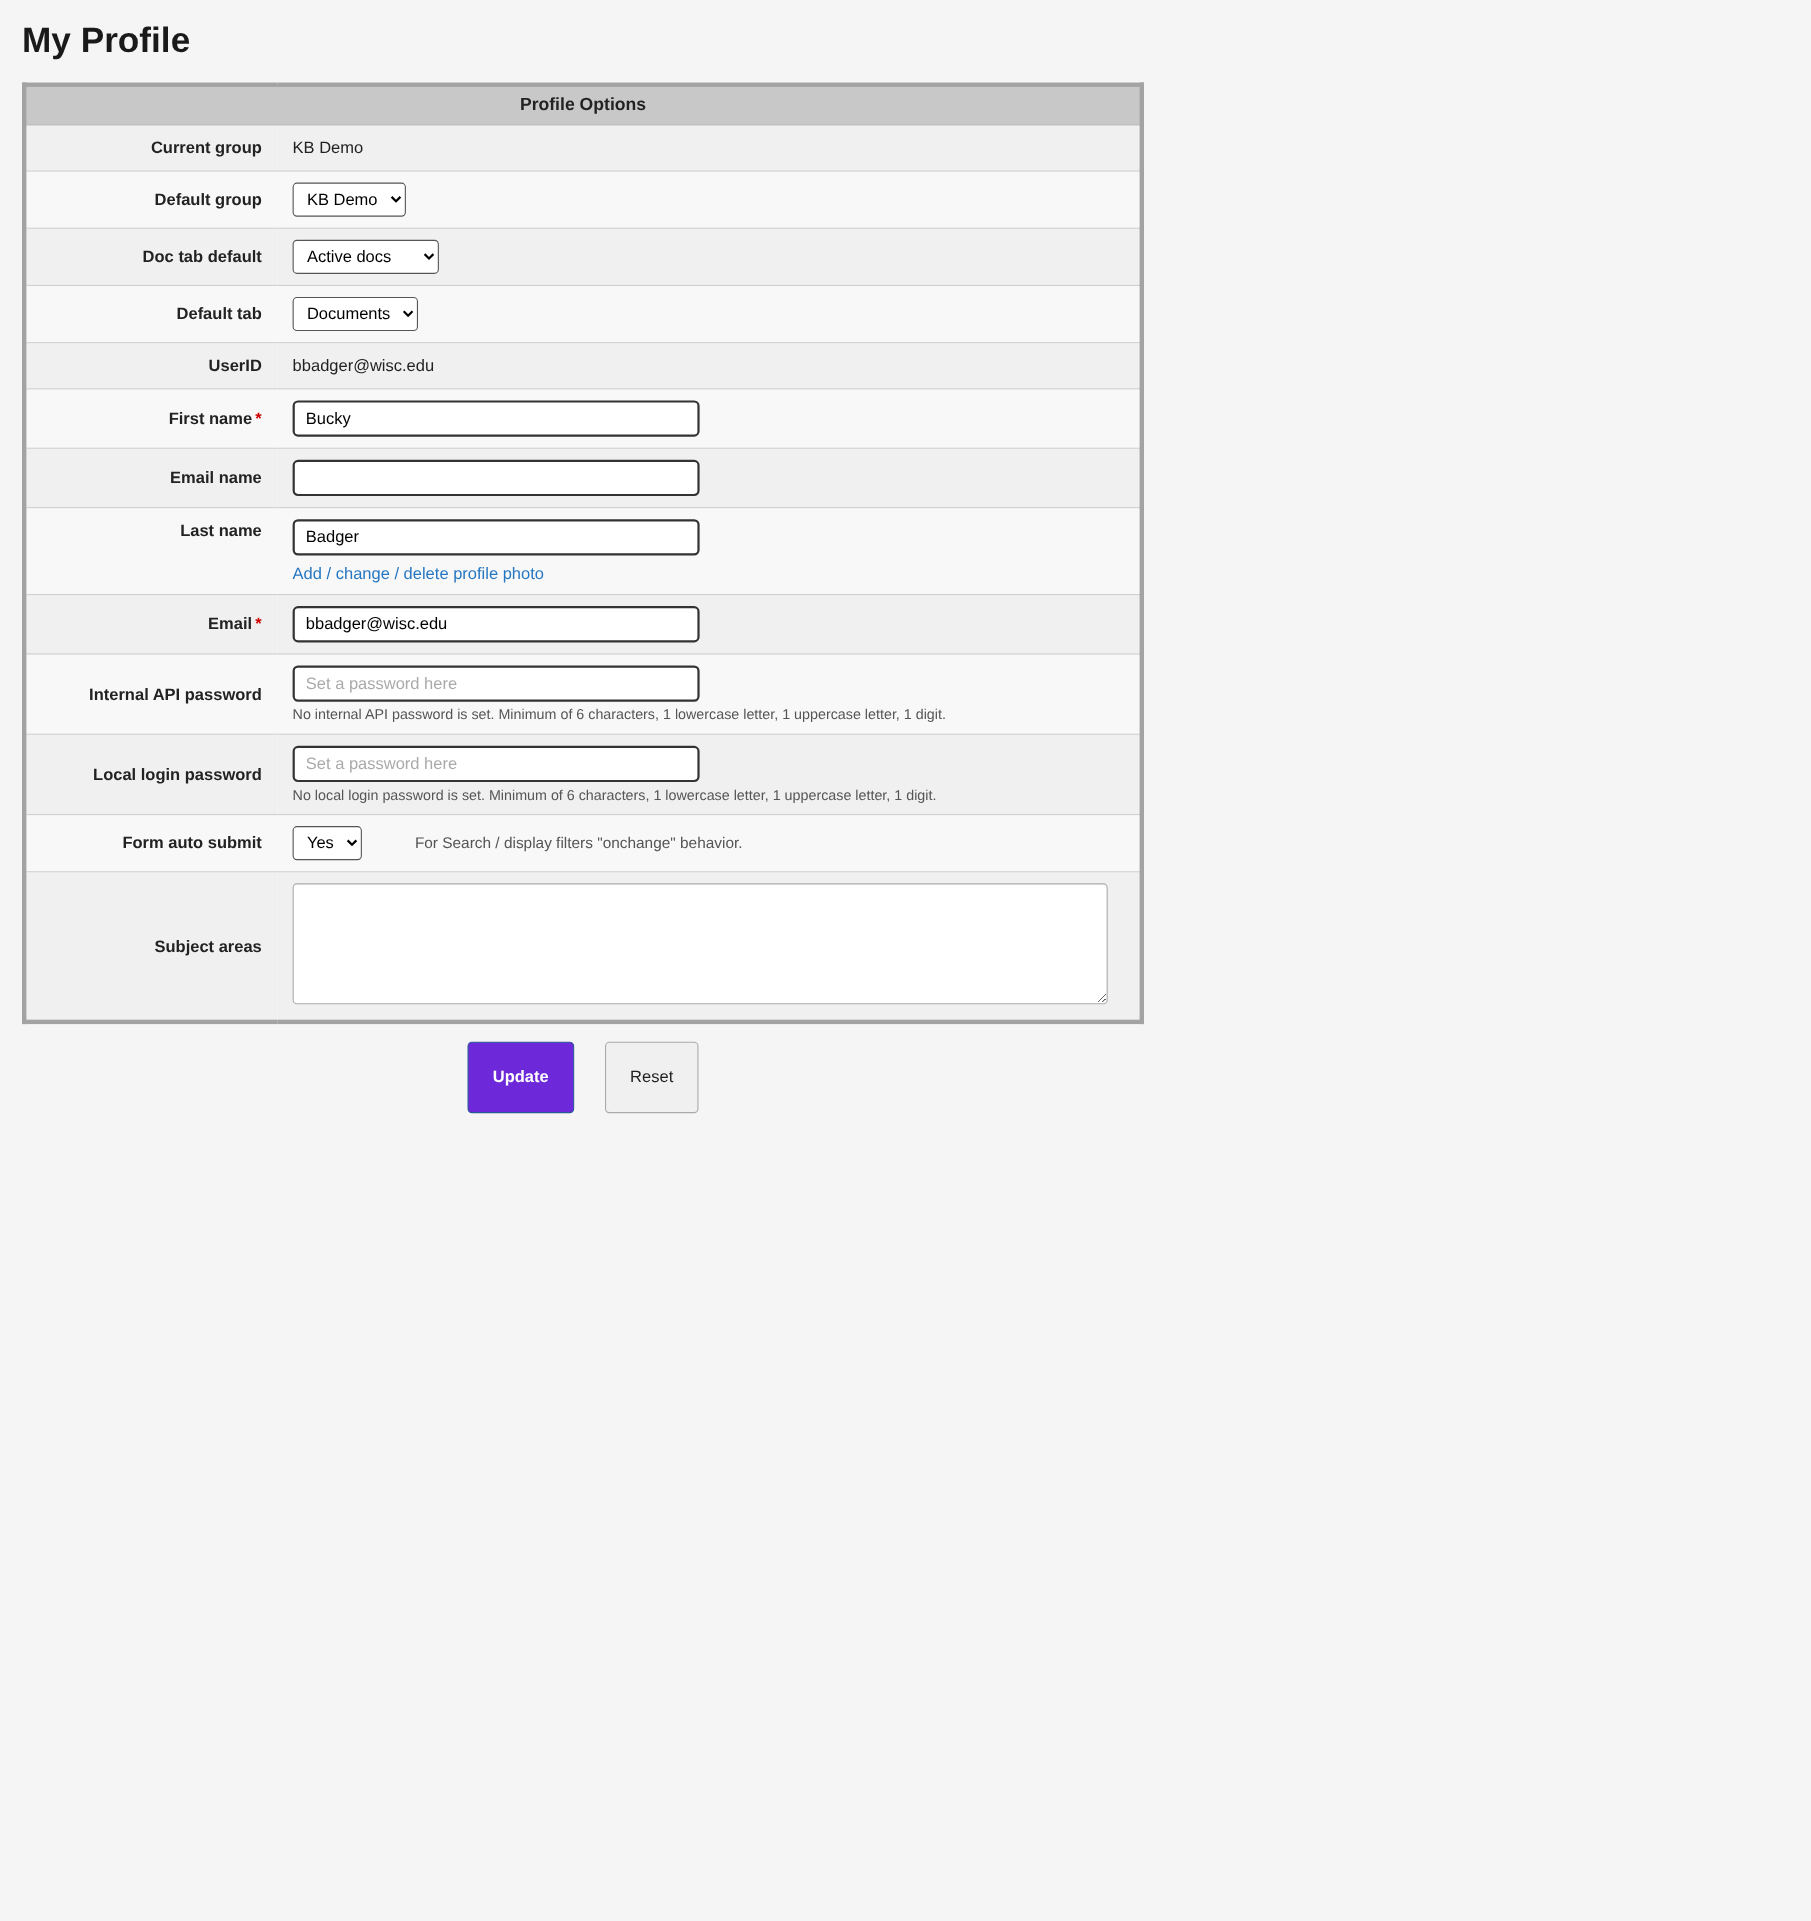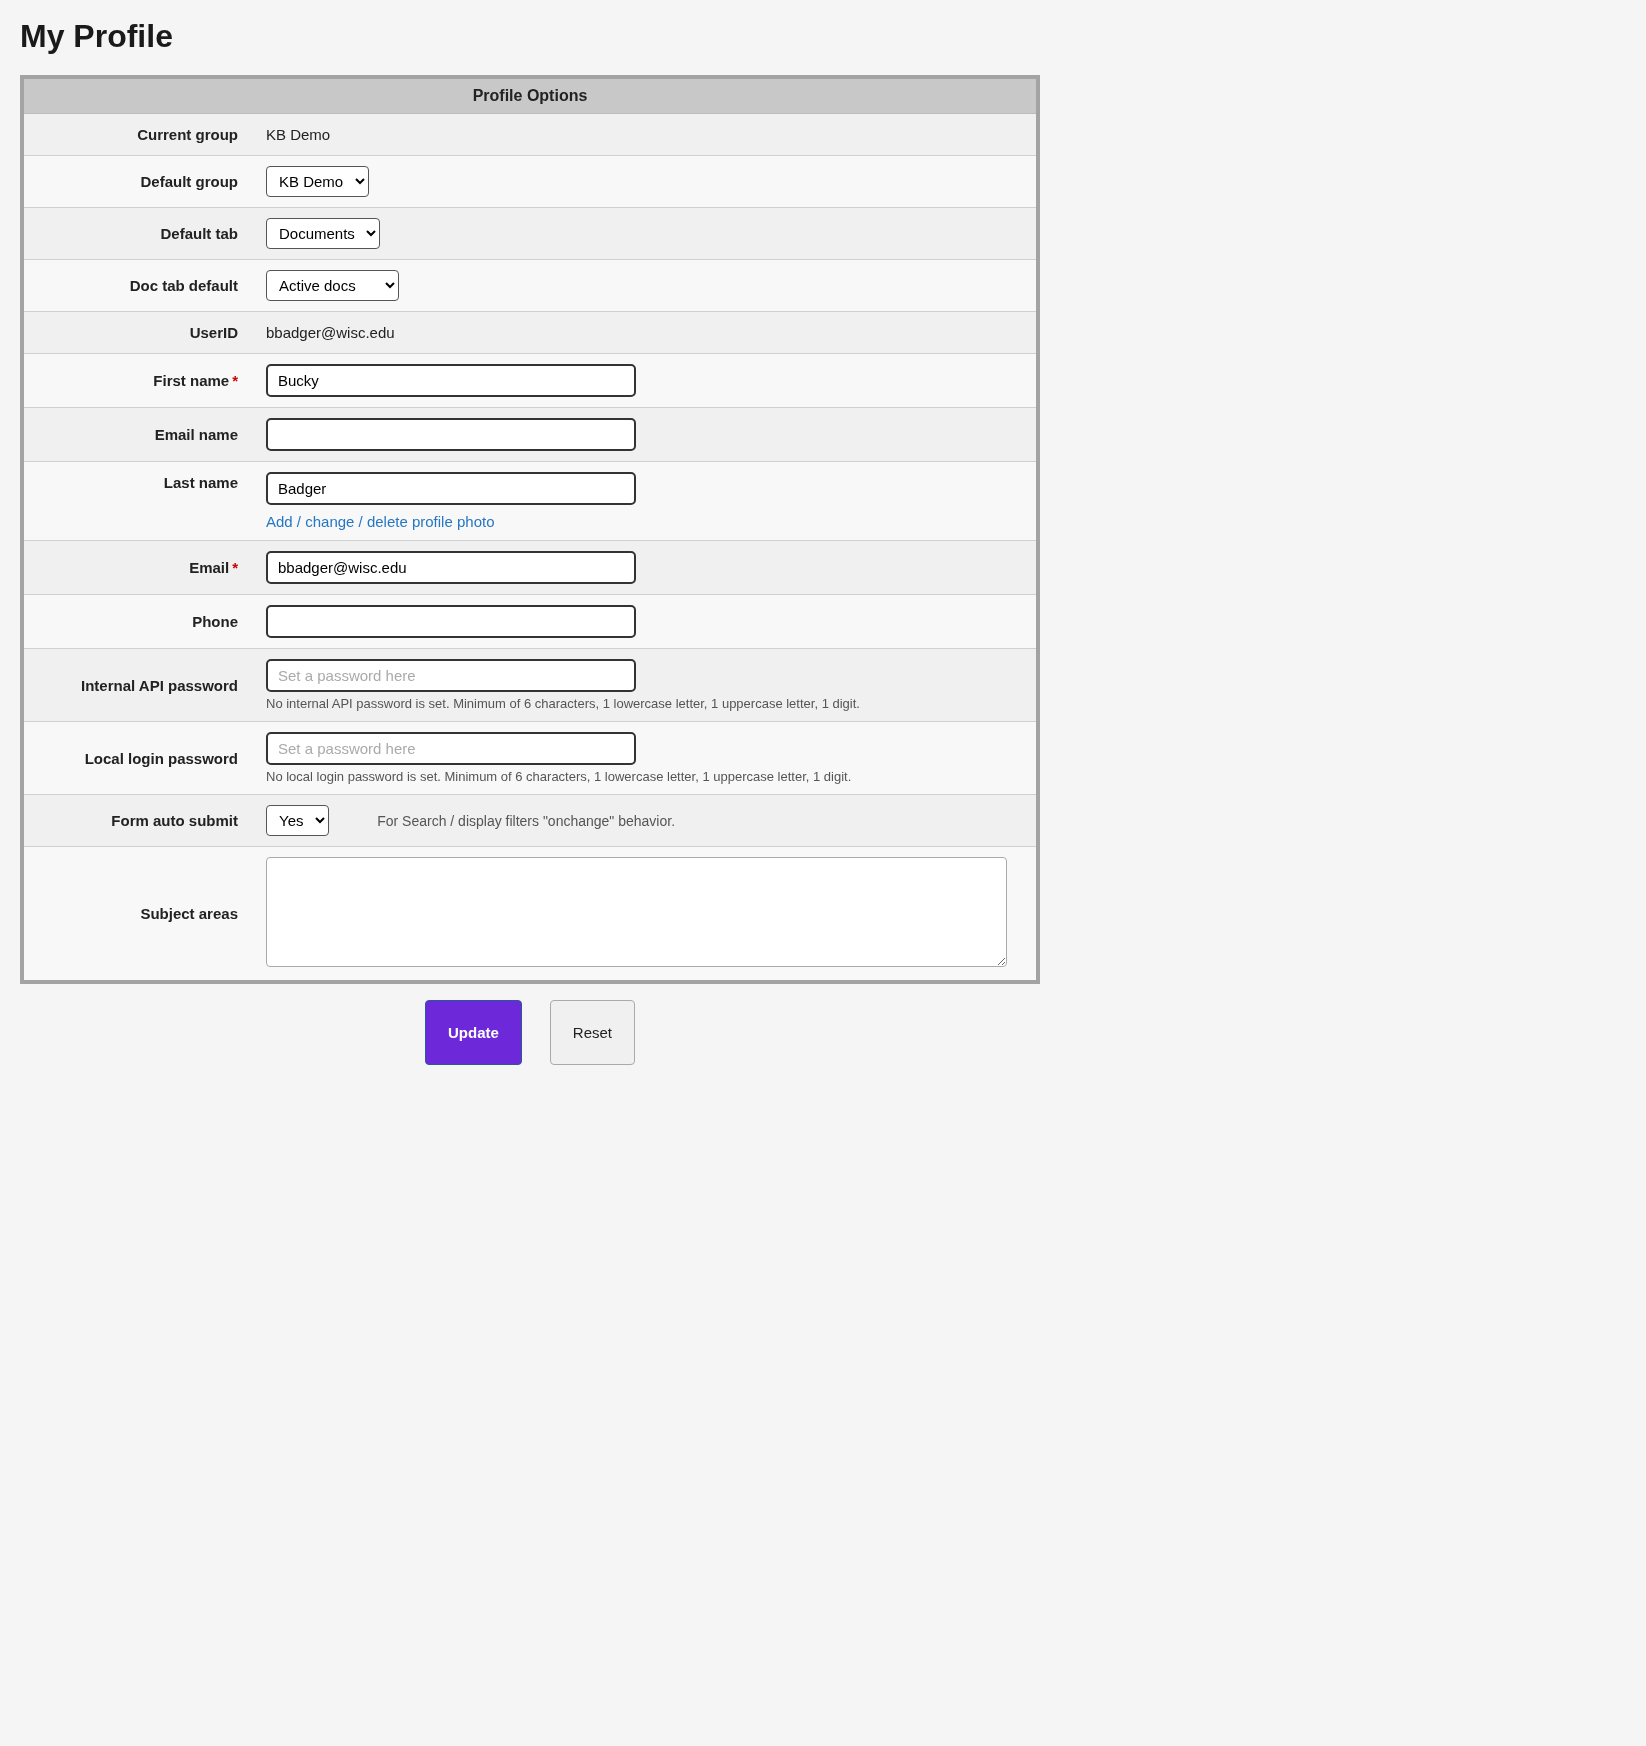--- a/index.html
+++ b/index.html
@@ -158,37 +158,37 @@
     <tr>
       <td class="label-cell">Default group</td>
       <td class="value-cell">
         <select class="select-input">
           <option>KB Demo</option>
         </select>
       </td>
     </tr>
 
     <tr>
+      <td class="label-cell">Doc tab default</td>
+      <td class="value-cell">
+        <select class="select-input">
+          <option>Active docs</option>
+          <option>All docs</option>
+          <option>Archived docs</option>
+        </select>
+      </td>
+    </tr>
+
+    <tr>
       <td class="label-cell">Default tab</td>
       <td class="value-cell">
         <select class="select-input">
           <option>Documents</option>
           <option>Search</option>
           <option>Browse</option>
-        </select>
-      </td>
-    </tr>
-
-    <tr>
-      <td class="label-cell">Doc tab default</td>
-      <td class="value-cell">
-        <select class="select-input">
-          <option>Active docs</option>
-          <option>All docs</option>
-          <option>Archived docs</option>
         </select>
       </td>
     </tr>
 
     <tr>
       <td class="label-cell">UserID</td>
       <td class="value-cell">bbadger@wisc.edu</td>
     </tr>
 
     <tr>
@@ -219,26 +219,20 @@
 
     <tr>
       <td class="label-cell">
         <span>Email</span><span class="required-star">*</span>
       </td>
       <td class="value-cell">
         <input type="text" class="text-input" value="bbadger@wisc.edu" style="">
       </td>
     </tr>
 
-    <tr>
-      <td class="label-cell">Phone</td>
-      <td class="value-cell">
-        <input type="text" class="text-input" value="" style="">
-      </td>
-    </tr>
 
     <tr>
       <td class="label-cell">Internal API password</td>
       <td class="value-cell">
         <input type="password" class="text-input" placeholder="Set a password here" style="color: rgb(170, 170, 170);">
         <div class="hint-text">No internal API password is set. Minimum of 6 characters, 1 lowercase letter, 1 uppercase letter, 1 digit.</div>
       </td>
     </tr>
 
     <tr>

